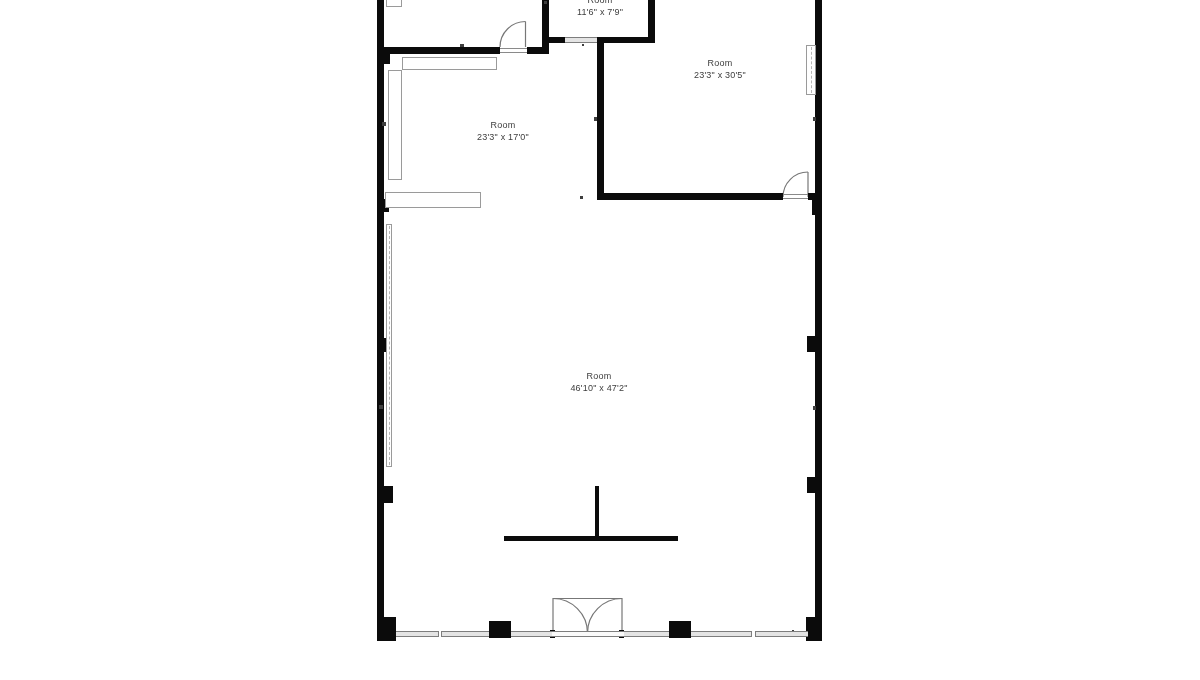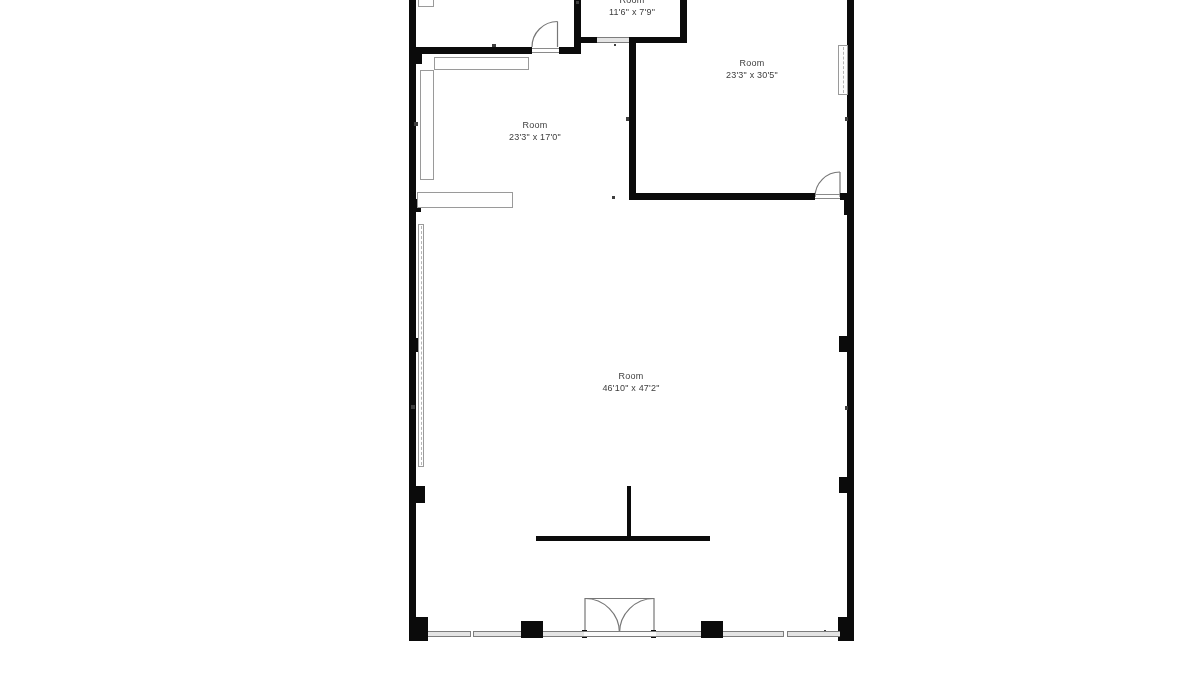--- a/index.html
+++ b/index.html
@@ -1,17 +1,17 @@
 <!DOCTYPE html>
 <html><head>
 <meta charset="utf-8">
 <style>
   html,body{margin:0;padding:0;background:#ffffff;}
   #canvas{position:relative;width:1060px;height:680px;overflow:hidden;background:#ffffff;
-          font-family:"Liberation Sans","DejaVu Sans",sans-serif;margin-left:32px;}
+          font-family:"Liberation Sans","DejaVu Sans",sans-serif;}
   .geo{position:absolute;box-sizing:border-box;}
   .room-label{position:absolute;transform:translateX(-50%);text-align:center;
               font-size:9px;line-height:12px;color:#3d3d3d;white-space:nowrap;letter-spacing:.2px;}
   svg#overlay{position:absolute;left:0;top:0;pointer-events:none;}
 </style>
 </head>
 <body>
 
 <div id="canvas">
   <svg id="overlay" width="1200" height="680">

